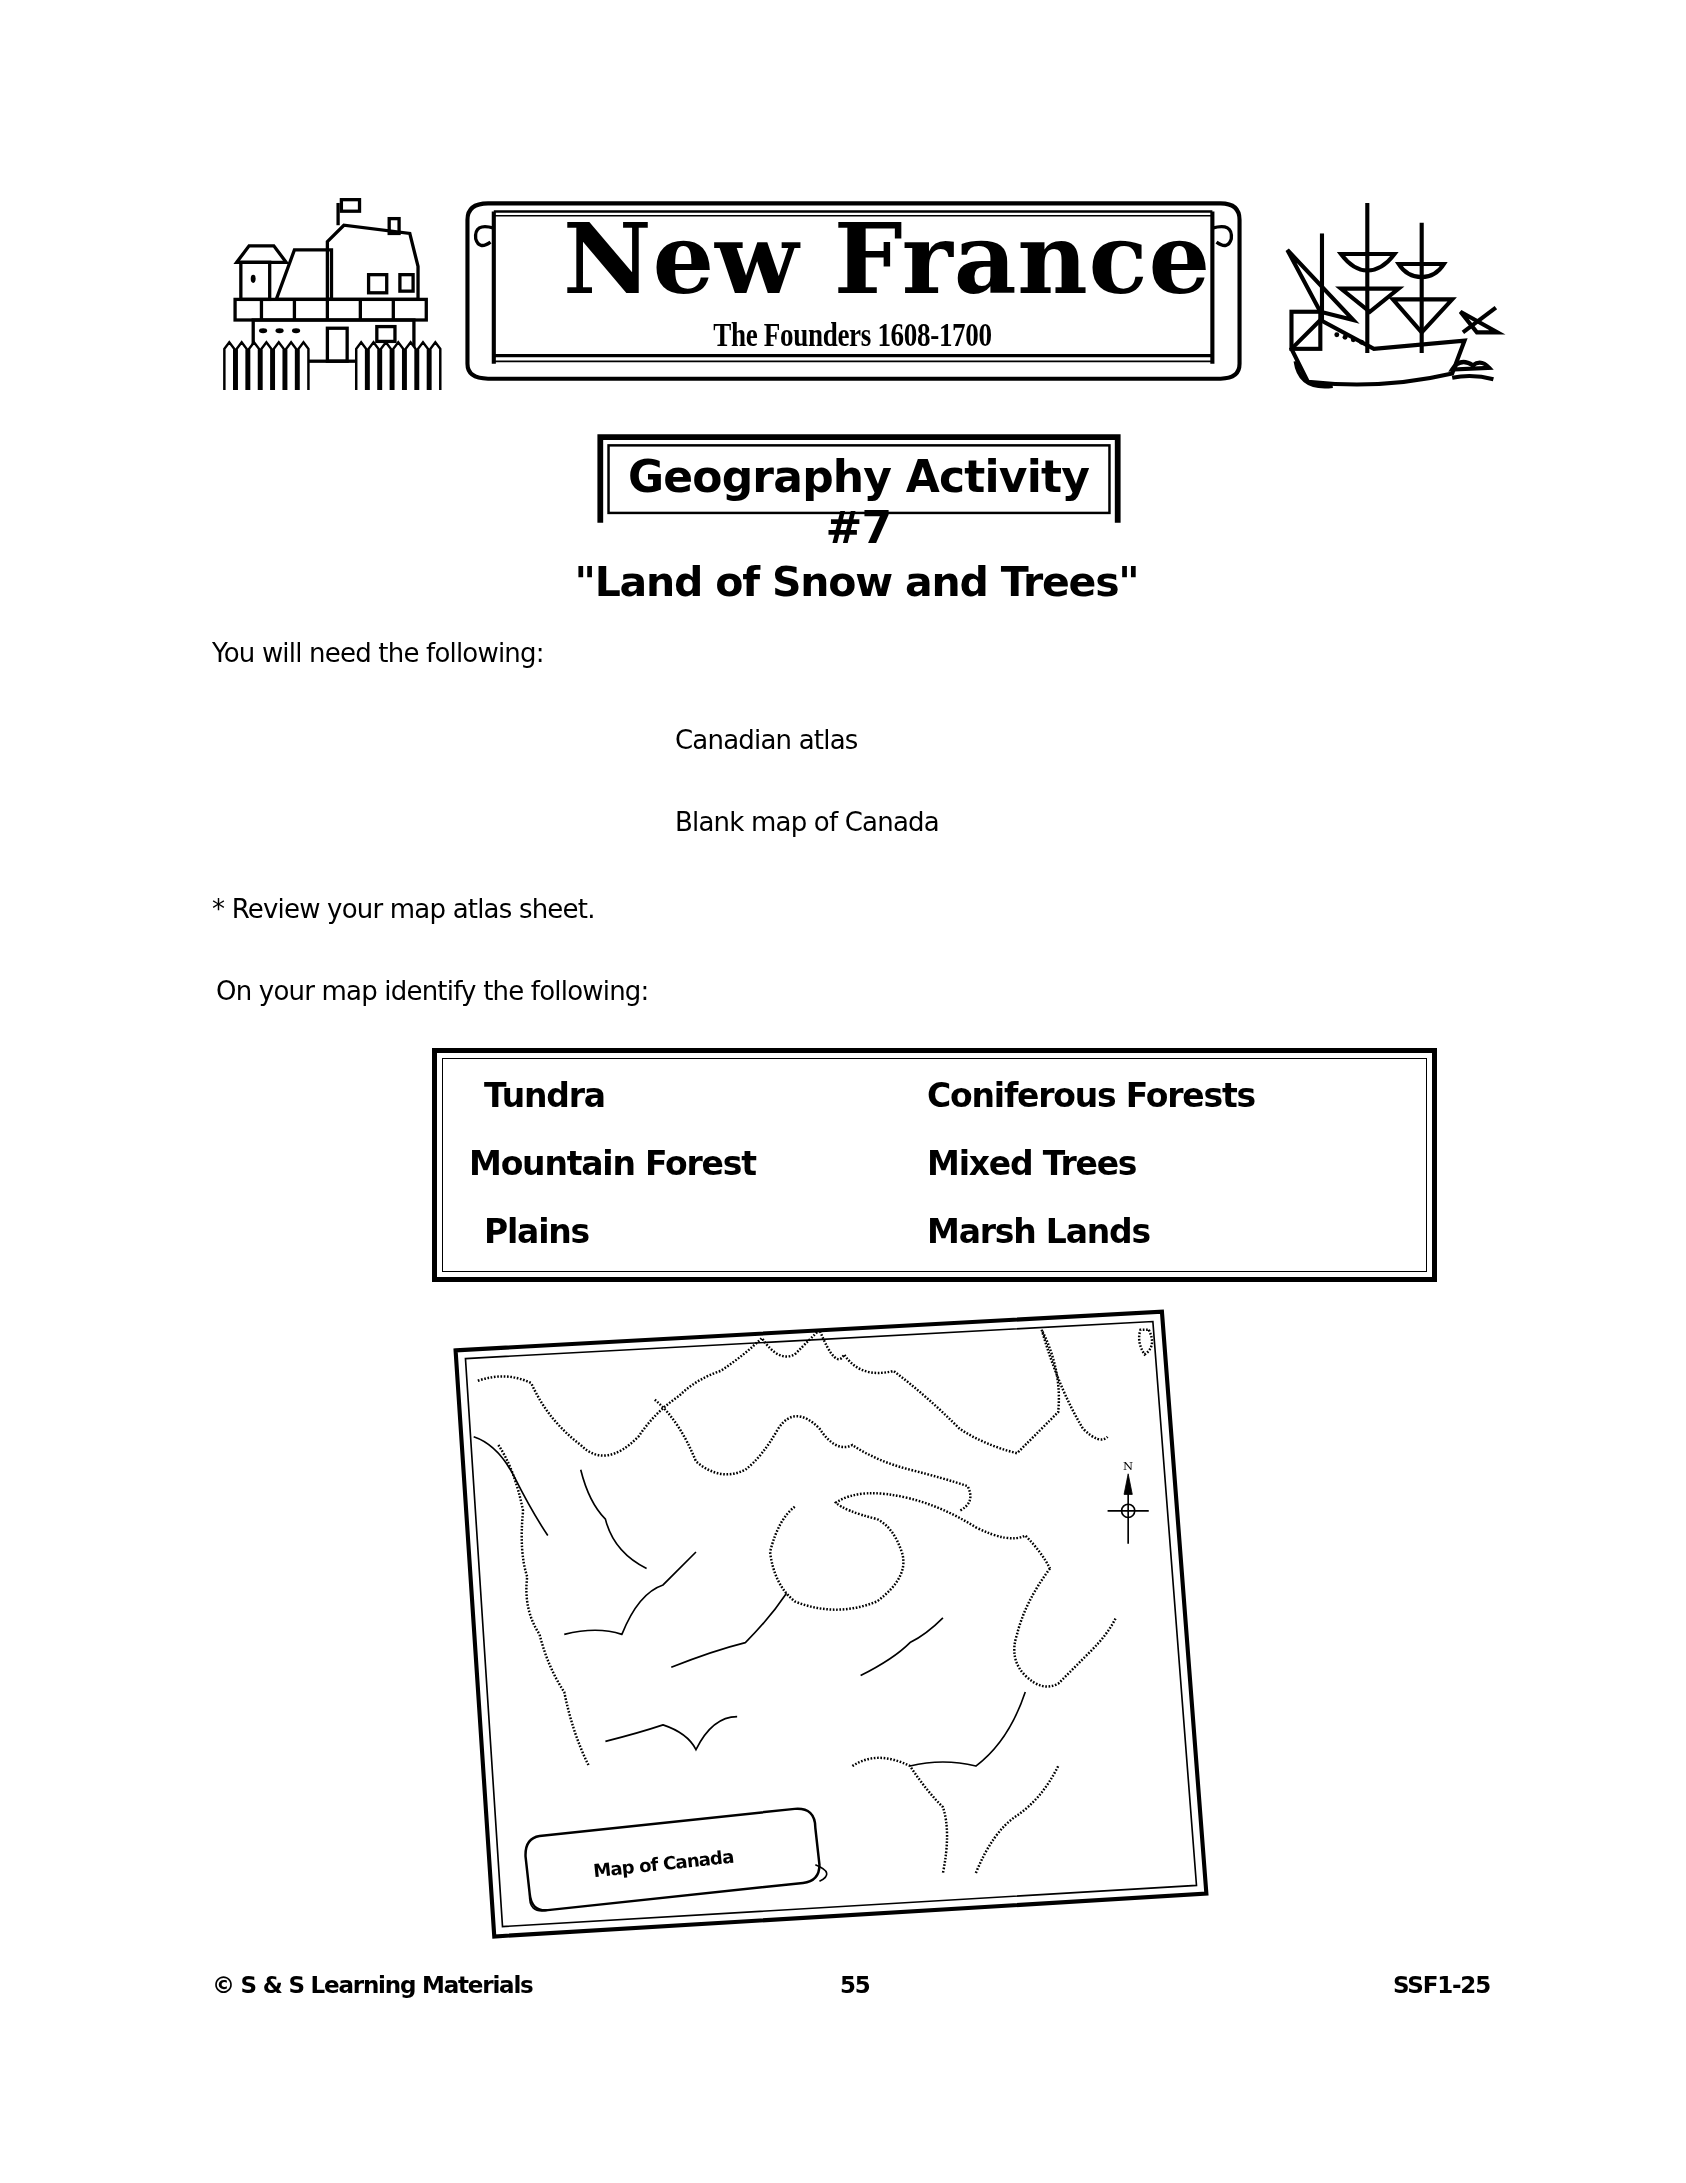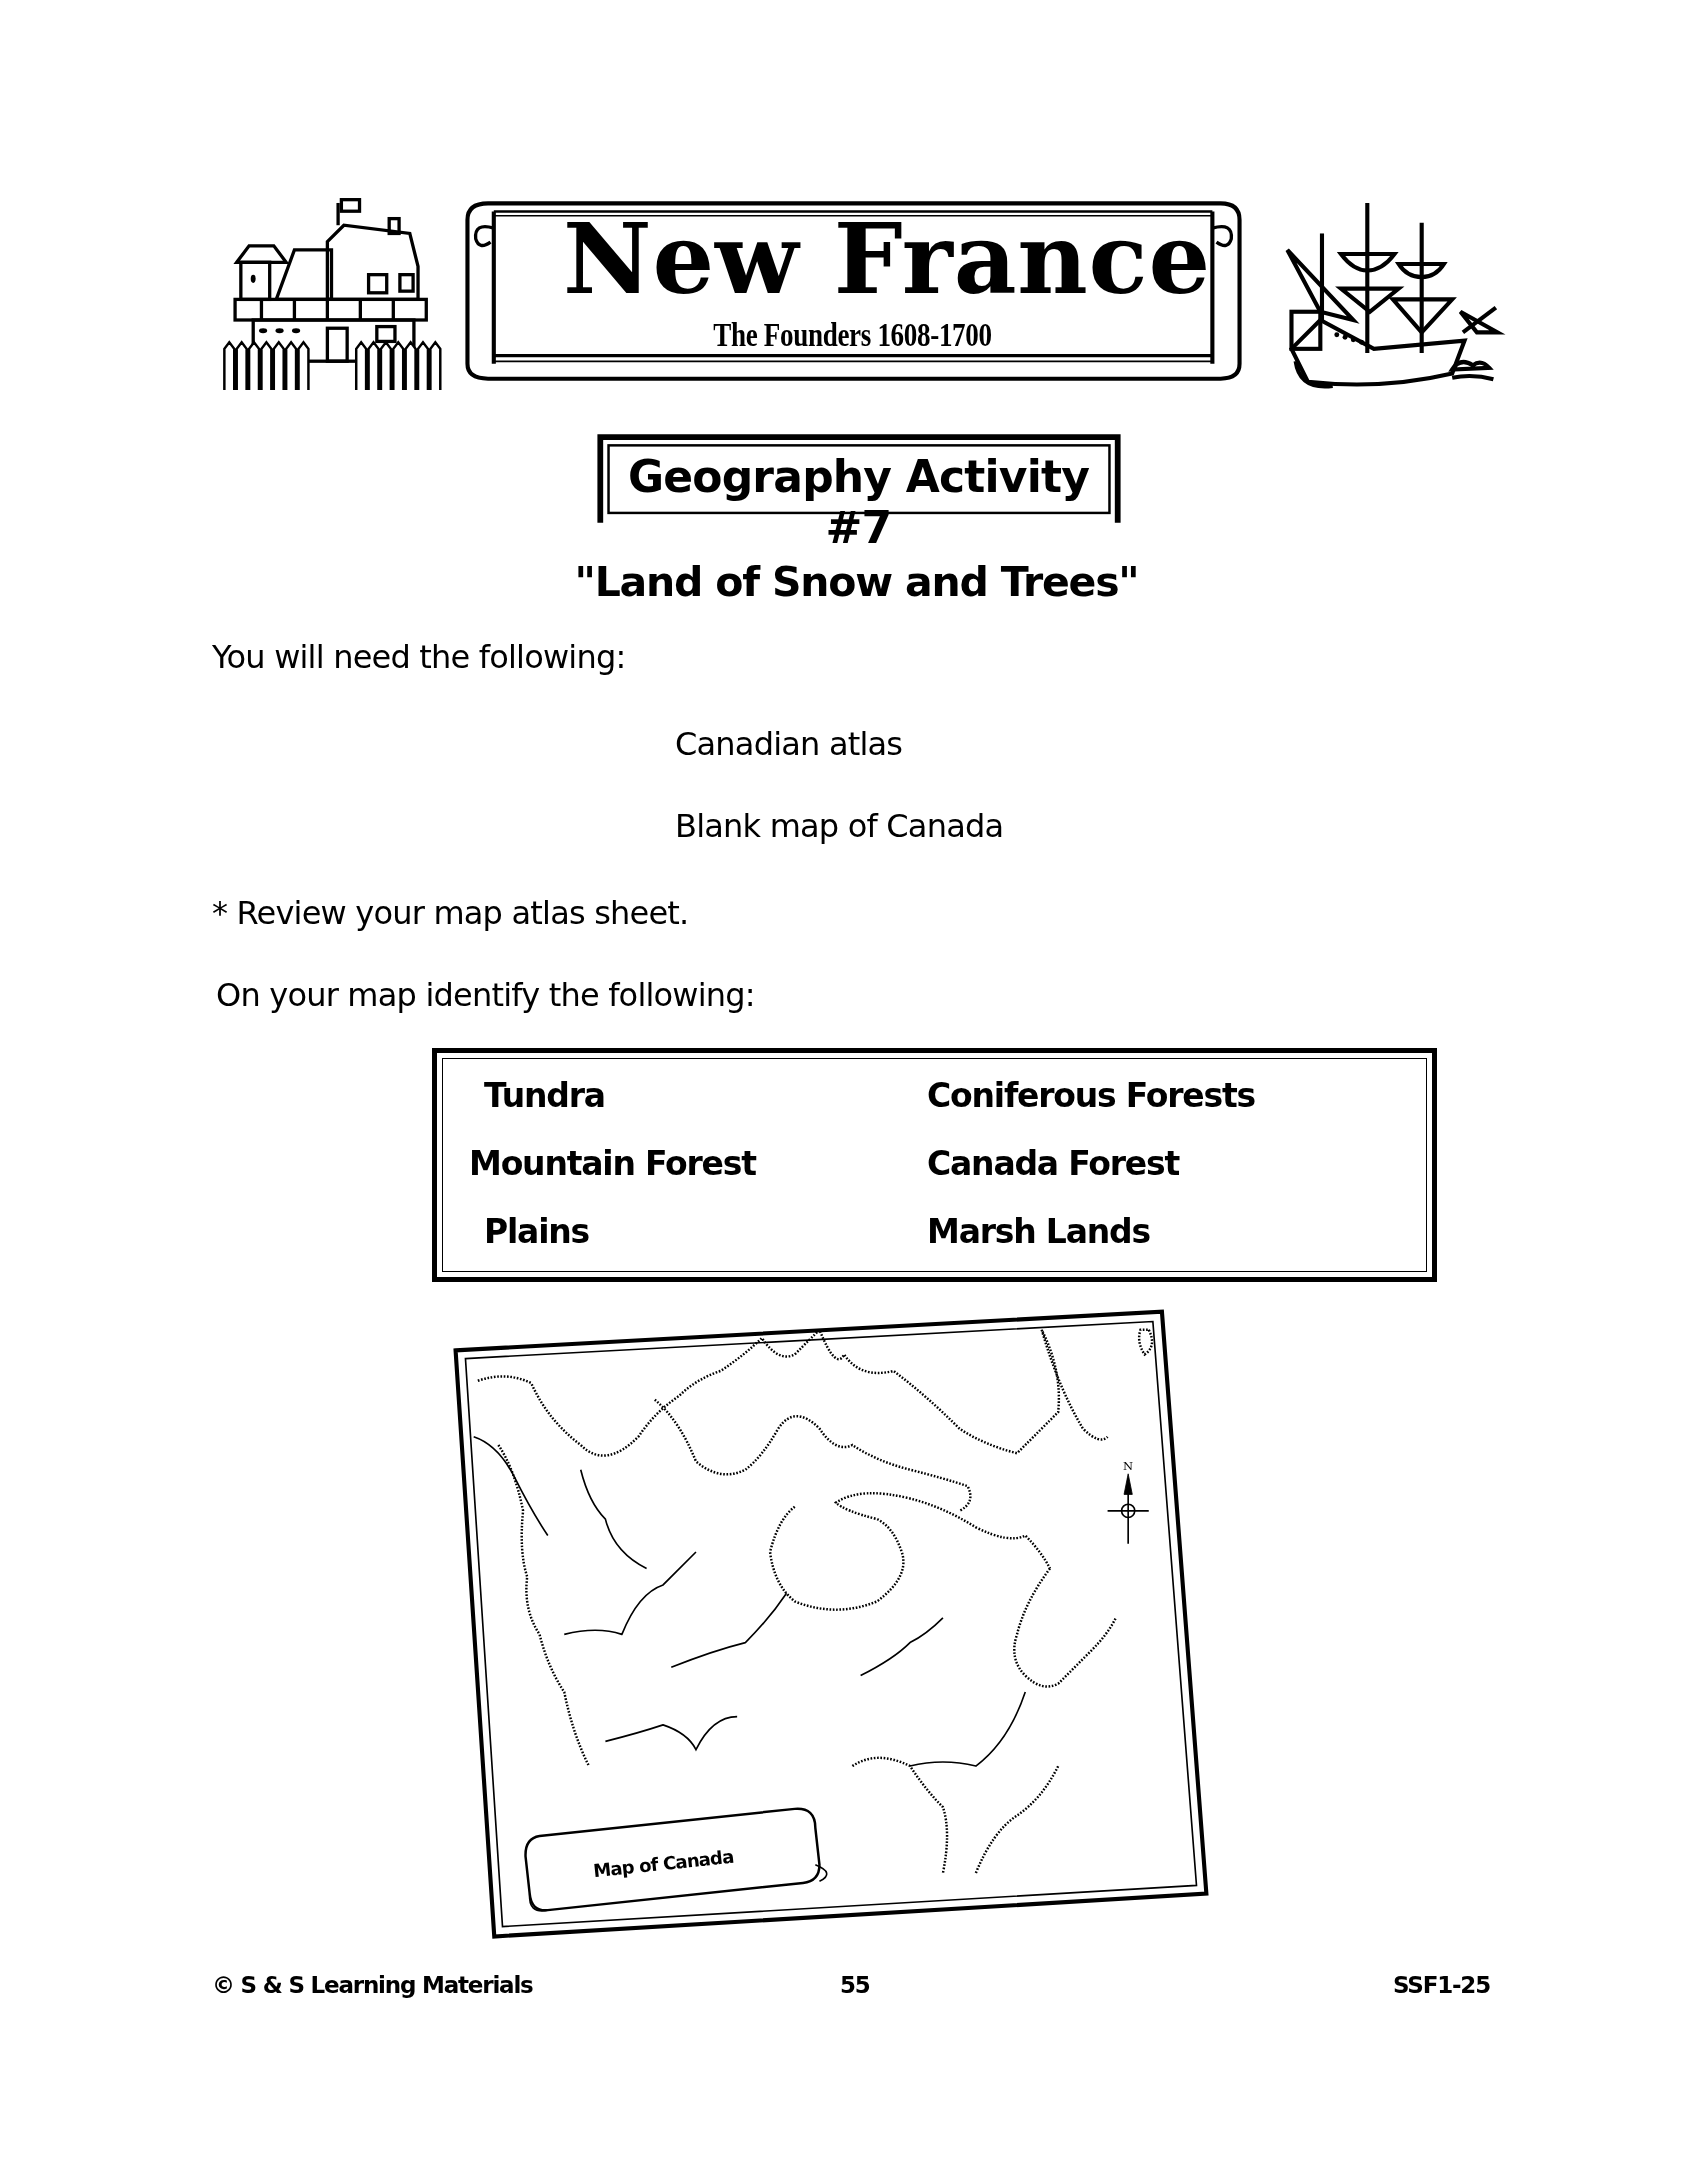--- a/index.html
+++ b/index.html
@@ -20,21 +20,21 @@
   .ship-art { left: 1275px; top: 188px; width: 239px; height: 203px; }
 
   
   .activity-box { left: 597px; top: 432px; width: 524px; height: 91px; }
   .activity-label { left: 609px; top: 451px; width: 499px; text-align: center;
     font-weight: bold; font-size: 44px; letter-spacing: -0.8px; }
 
   .quote-title { left: 461px; top: 558px; width: 791px; text-align: center;
     font-weight: bold; font-size: 41px; letter-spacing: -1.2px; }
 
-  .body-line { font-size: 32px; letter-spacing: -0.8px; }
+  .body-line { font-size: 26px; letter-spacing: -0.8px; }
   .l1 { left: 212px; top: 638px; }
   .l2 { left: 675px; top: 725px; }
   .l3 { left: 675px; top: 807px; }
   .l4 { left: 212px; top: 894px; }
   .l5 { left: 216px; top: 976px; }
 
   
   .biome-box { left: 432px; top: 1048px; width: 1005px; height: 234px;
     border: 5px solid #000; box-sizing: border-box; }
   .biome-inner { position: absolute; left: 5px; top: 5px; right: 5px; bottom: 5px;
@@ -143,21 +143,21 @@
 <div class="abs body-line l3">Blank map of Canada</div>
 <div class="abs body-line l4">* Review your map atlas sheet.</div>
 <div class="abs body-line l5">On your map identify the following:</div>
 
 <div class="abs biome-box">
   <div class="biome-inner">
     <div class="abs biome-item" style="left:41px; top:16.5px;">Tundra</div>
     <div class="abs biome-item" style="left:26px; top:85px;text-align:center;">Mountain Forest</div>
     <div class="abs biome-item" style="left:41px; top:153px;">Plains</div>
     <div class="abs biome-item" style="left:484px; top:16.5px;">Coniferous Forests</div>
-    <div class="abs biome-item" style="left:484px; top:85px;">Canada Forest</div>
+    <div class="abs biome-item" style="left:484px; top:85px;">Mixed Trees</div>
     <div class="abs biome-item" style="left:484px; top:153px;">Marsh Lands</div>
   </div>
 </div>
 
 <div class="abs map-wrap">
   <svg width="815" height="634" viewBox="0 0 990 770">
     <g fill="none" stroke="#000">
       <polygon points="8,55 866,8 920,715 55,767" stroke-width="5"></polygon>
       <polygon points="20,65 855,20 908,705 65,755" stroke-width="2"></polygon>
 

